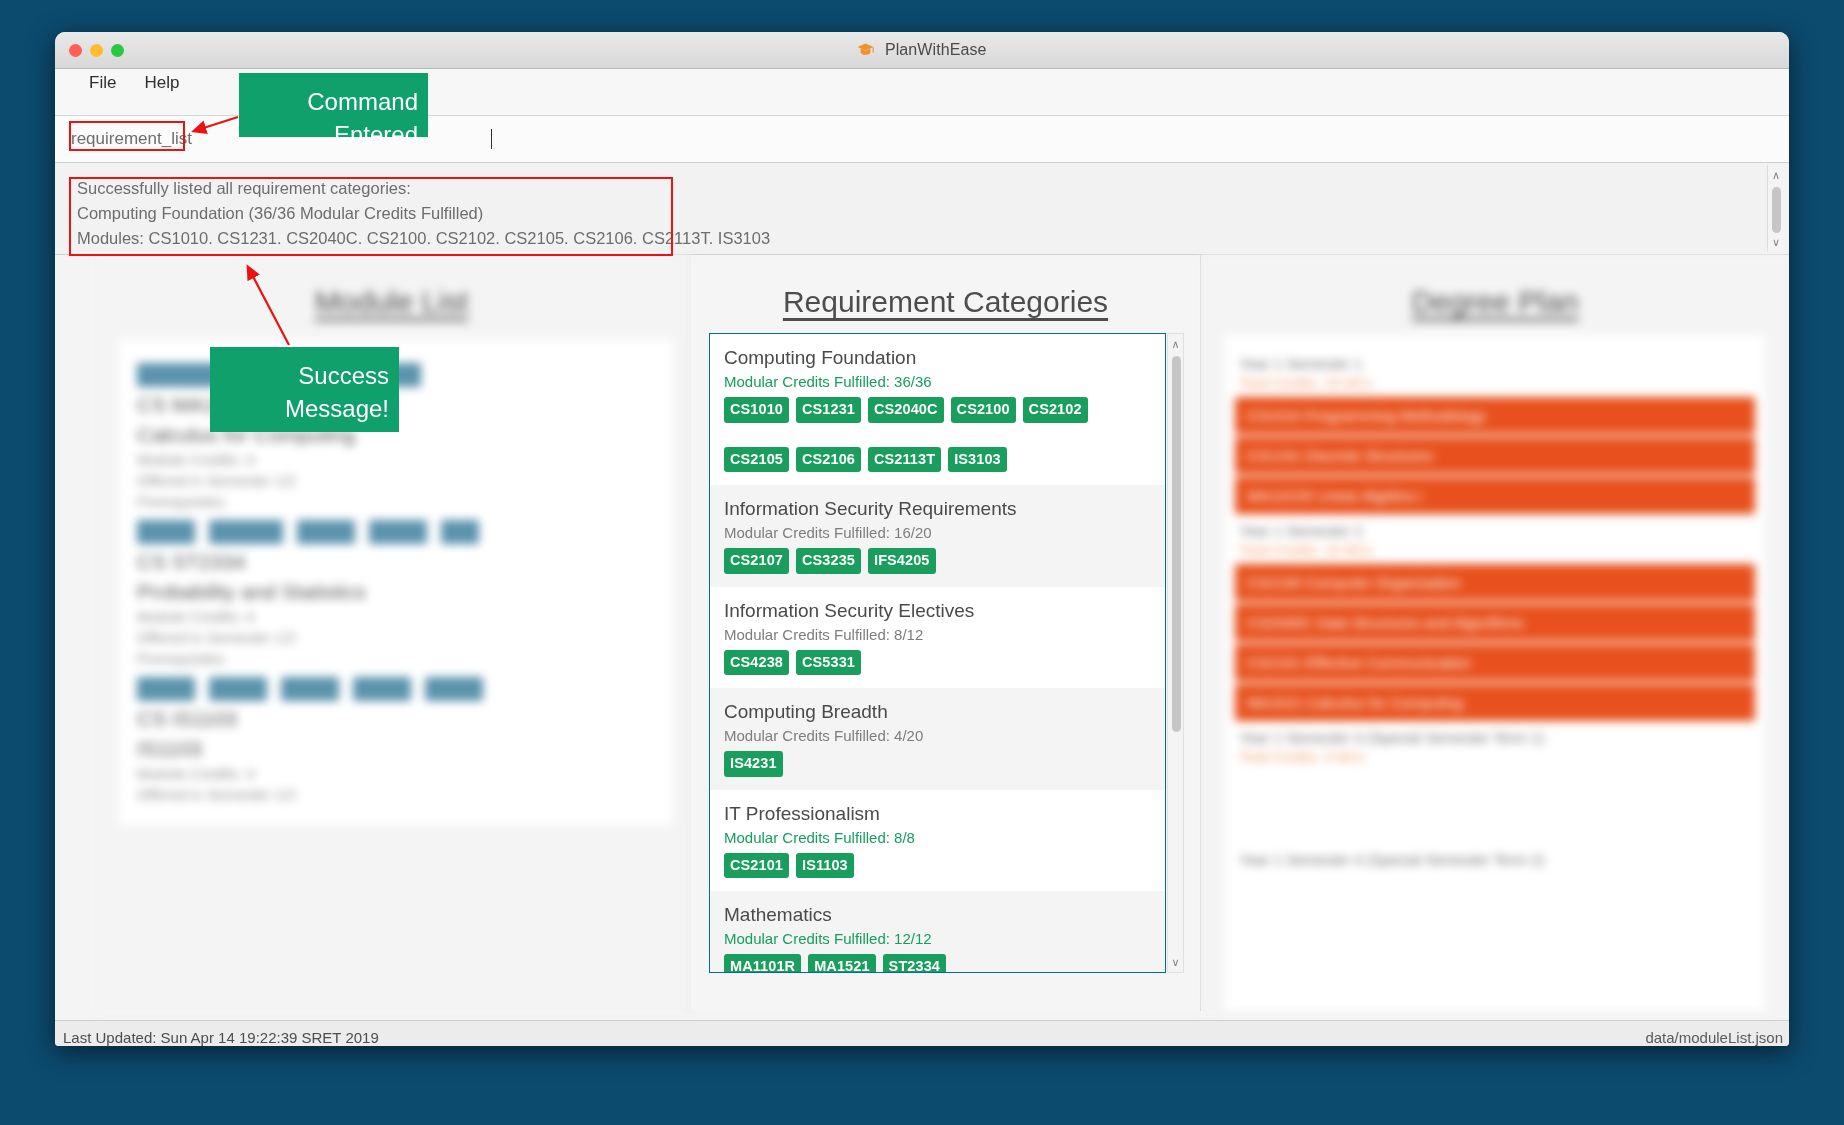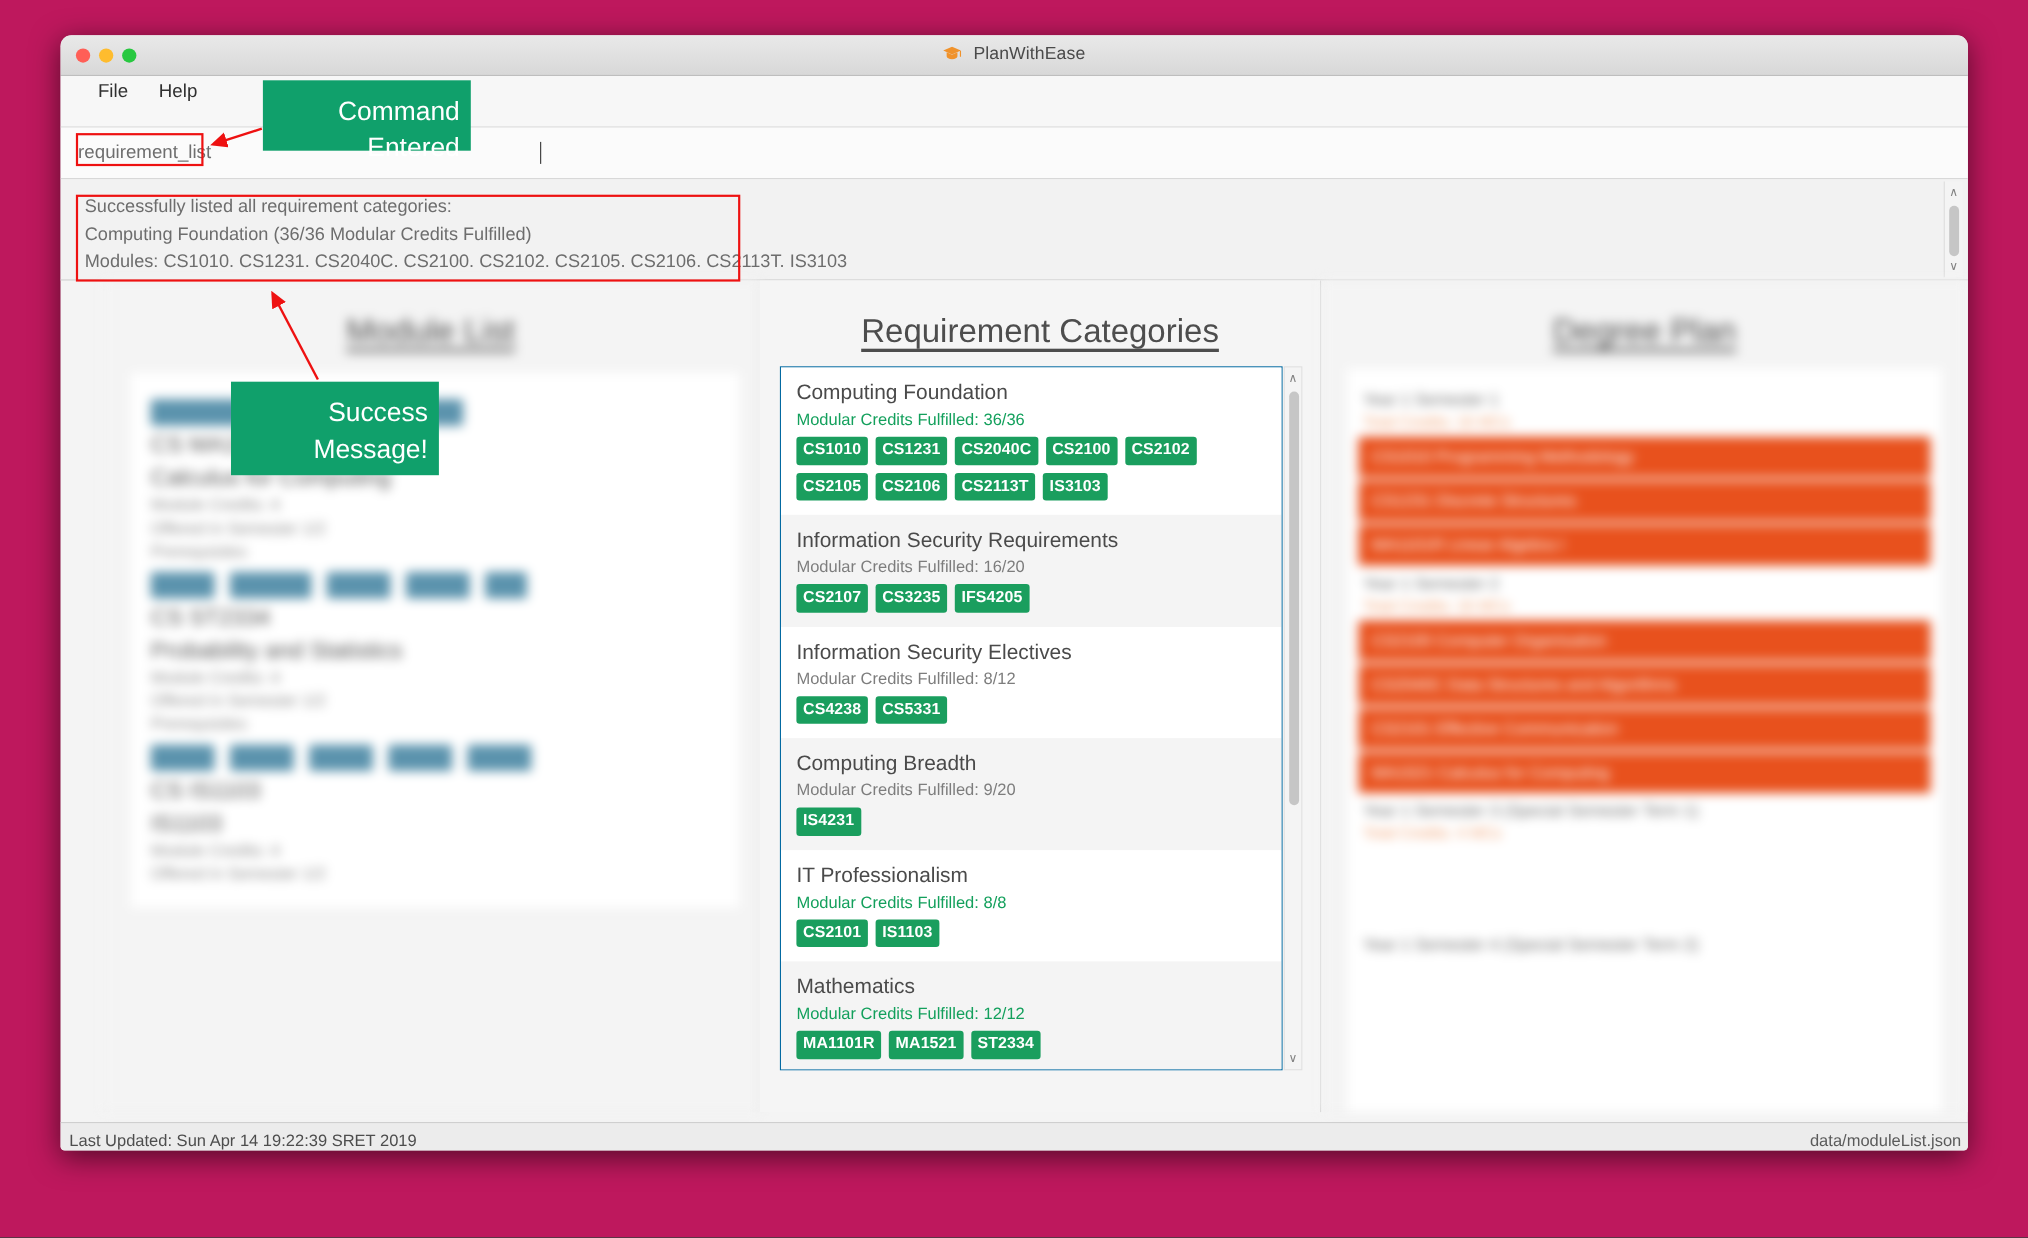--- a/index.html
+++ b/index.html
@@ -9,21 +9,21 @@
     height: 1125px;
     background: #000000;
     font-family: "Liberation Sans", sans-serif;
     overflow: hidden;
   }
 
   #screen {
     position: relative;
     width: 1844px;
     height: 1125px;
-    background: #be185d;
+    background: #0c4a6e;
   }
 
   
   #window {
     position: absolute;
     left: 55px;
     top: 32px;
     width: 1734px;
     height: 1014px;
     background: #f4f4f4;
@@ -207,21 +207,21 @@
   .req-credits {
     font-size: 15px;
     line-height: 21px;
     margin-bottom: 5px;
     color: #7d7d7d;
   }
   .req-credits.complete { color: #13a05c; }
   .req-tags {
     display: flex;
     flex-wrap: wrap;
-    gap: 7px 7px;
+    gap: 24px 7px;
   }
   .tag {
     display: inline-block;
     background: #1a9e5e;
     color: #ffffff;
     font-size: 14.5px;
     font-weight: bold;
     line-height: 1;
     padding: 5px 6px 6px 6px;
     border-radius: 3px;
@@ -428,21 +428,21 @@
               <div class="req-name">Information Security Electives</div>
               <div class="req-credits">Modular Credits Fulfilled: 8/12</div>
               <div class="req-tags">
                 <span class="tag">CS4238</span>
                 <span class="tag">CS5331</span>
               </div>
             </div>
 
             <div class="req-item">
               <div class="req-name">Computing Breadth</div>
-              <div class="req-credits">Modular Credits Fulfilled: 9/20</div>
+              <div class="req-credits">Modular Credits Fulfilled: 4/20</div>
               <div class="req-tags">
                 <span class="tag">IS4231</span>
               </div>
             </div>
 
             <div class="req-item">
               <div class="req-name">IT Professionalism</div>
               <div class="req-credits complete">Modular Credits Fulfilled: 8/8</div>
               <div class="req-tags">
                 <span class="tag">CS2101</span>

